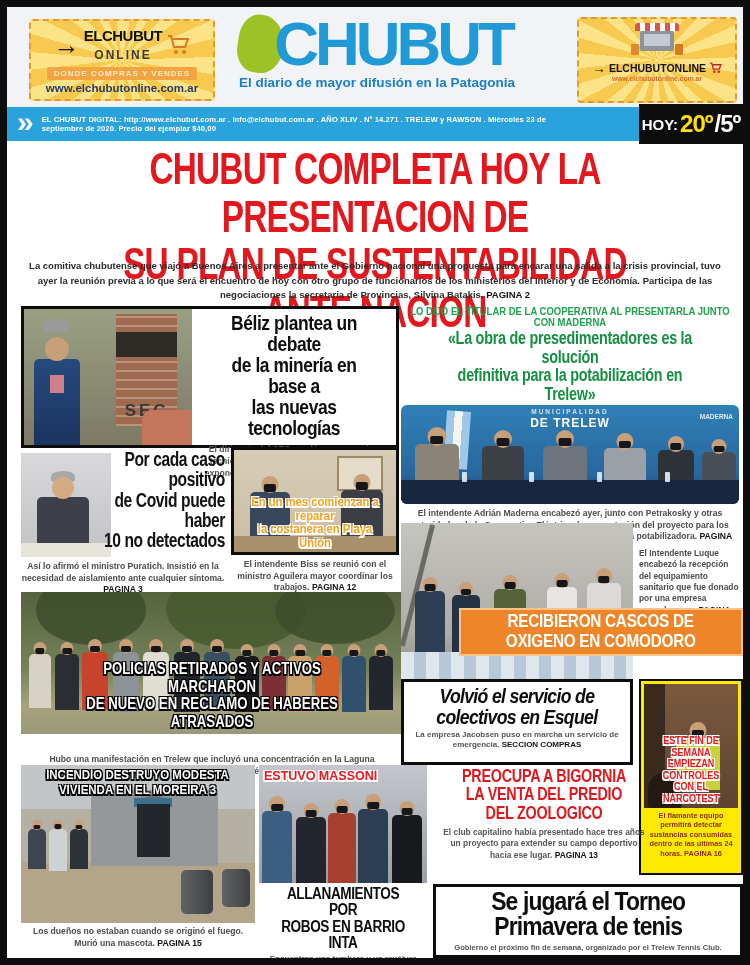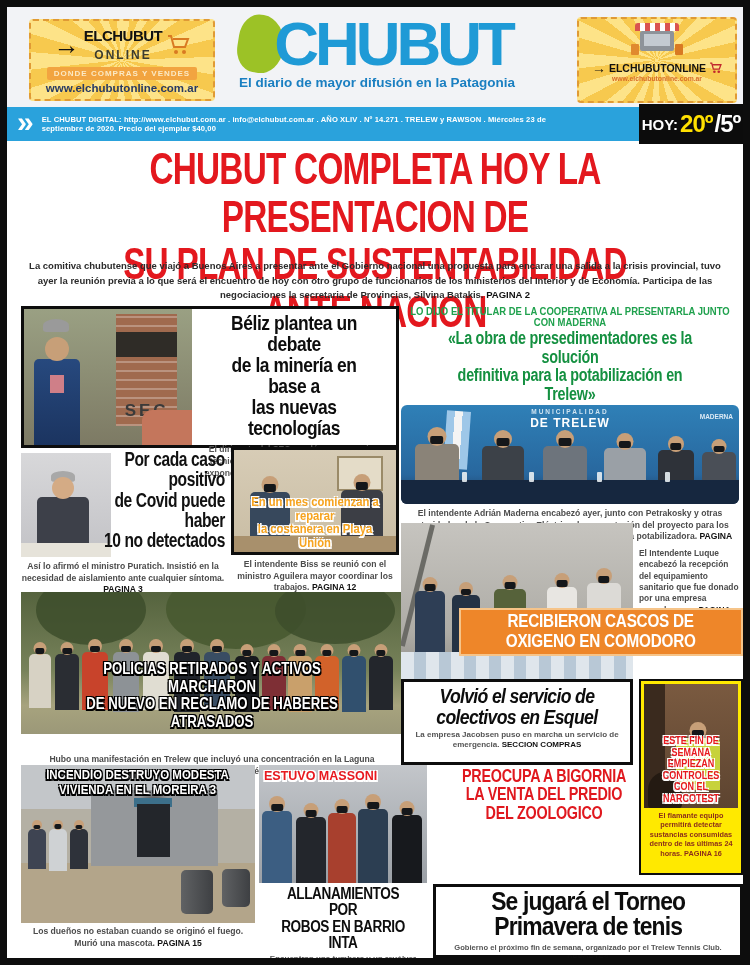--- a/index.html
+++ b/index.html
@@ -380,20 +380,24 @@
     <div class="dk">
       <span>El flamante equipo permitirá detectar sustancias consumidas dentro de las últimas 24 horas.</span>
       <span class="pref" style="color:#8c2f1b;">PAGINA 16</span>
     </div>
   </div>
 
   <div id="bigornia" class="abs">
     <h2><span class="sq" style="--sx:.82;">PREOCUPA A BIGORNIA
 LA VENTA DEL PREDIO
 DEL ZOOLOGICO</span></h2>
+    <div class="dk">
+      <span>El club capitalino había presentado hace tres años un proyecto para extender su campo deportivo hacia ese lugar.</span>
+      <span class="pref">PAGINA 13</span>
+    </div>
   </div>
 
   <div id="massoni" class="abs">
     <div class="ph">
       <span class="kick outline-b">ESTUVO MASSONI</span>
       <span class="fg" style="left:2%;bottom:0;width:30px;height:72px;background:#3c5e82;--hd:16px;"></span>
       <span class="fg" style="left:22%;bottom:0;width:30px;height:66px;background:#23262c;--hd:15px;"></span>
       <span class="fg" style="left:41%;bottom:0;width:28px;height:70px;background:#a8402e;--hd:15px;"></span>
       <span class="fg" style="left:59%;bottom:0;width:30px;height:74px;background:#2c3e52;--hd:16px;"></span>
       <span class="fg" style="left:79%;bottom:0;width:30px;height:68px;background:#17191d;--hd:15px;"></span>

